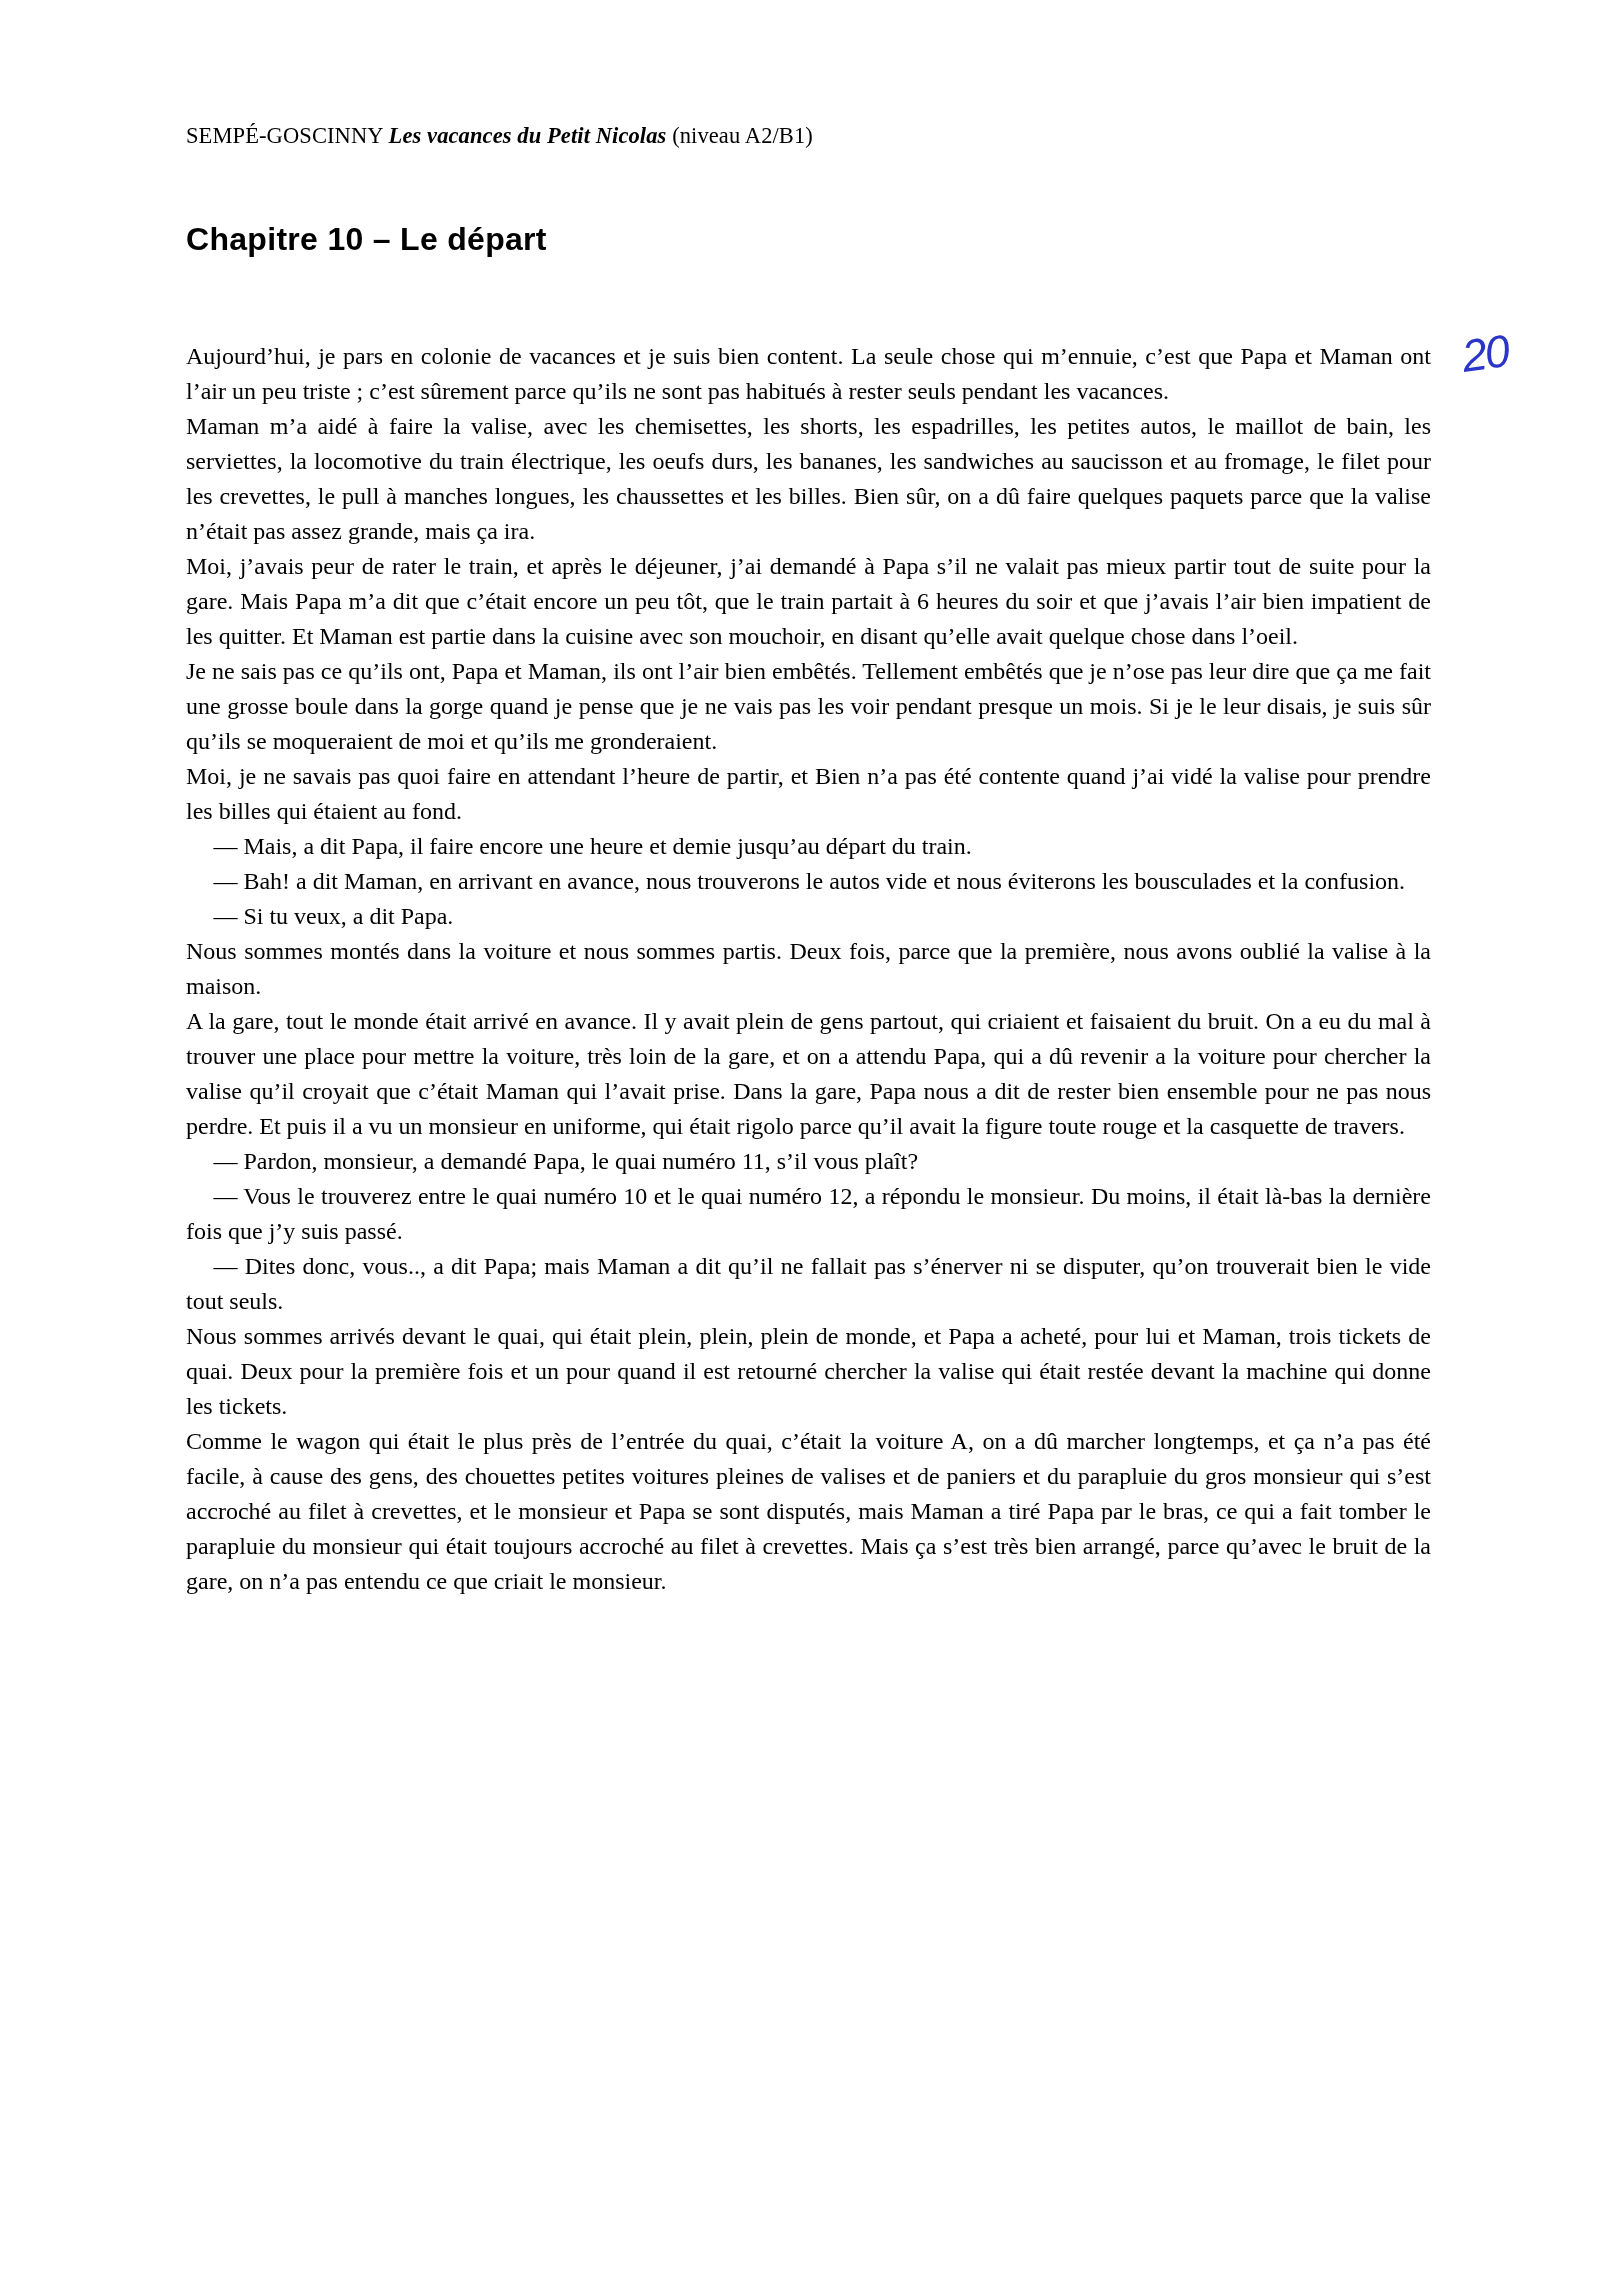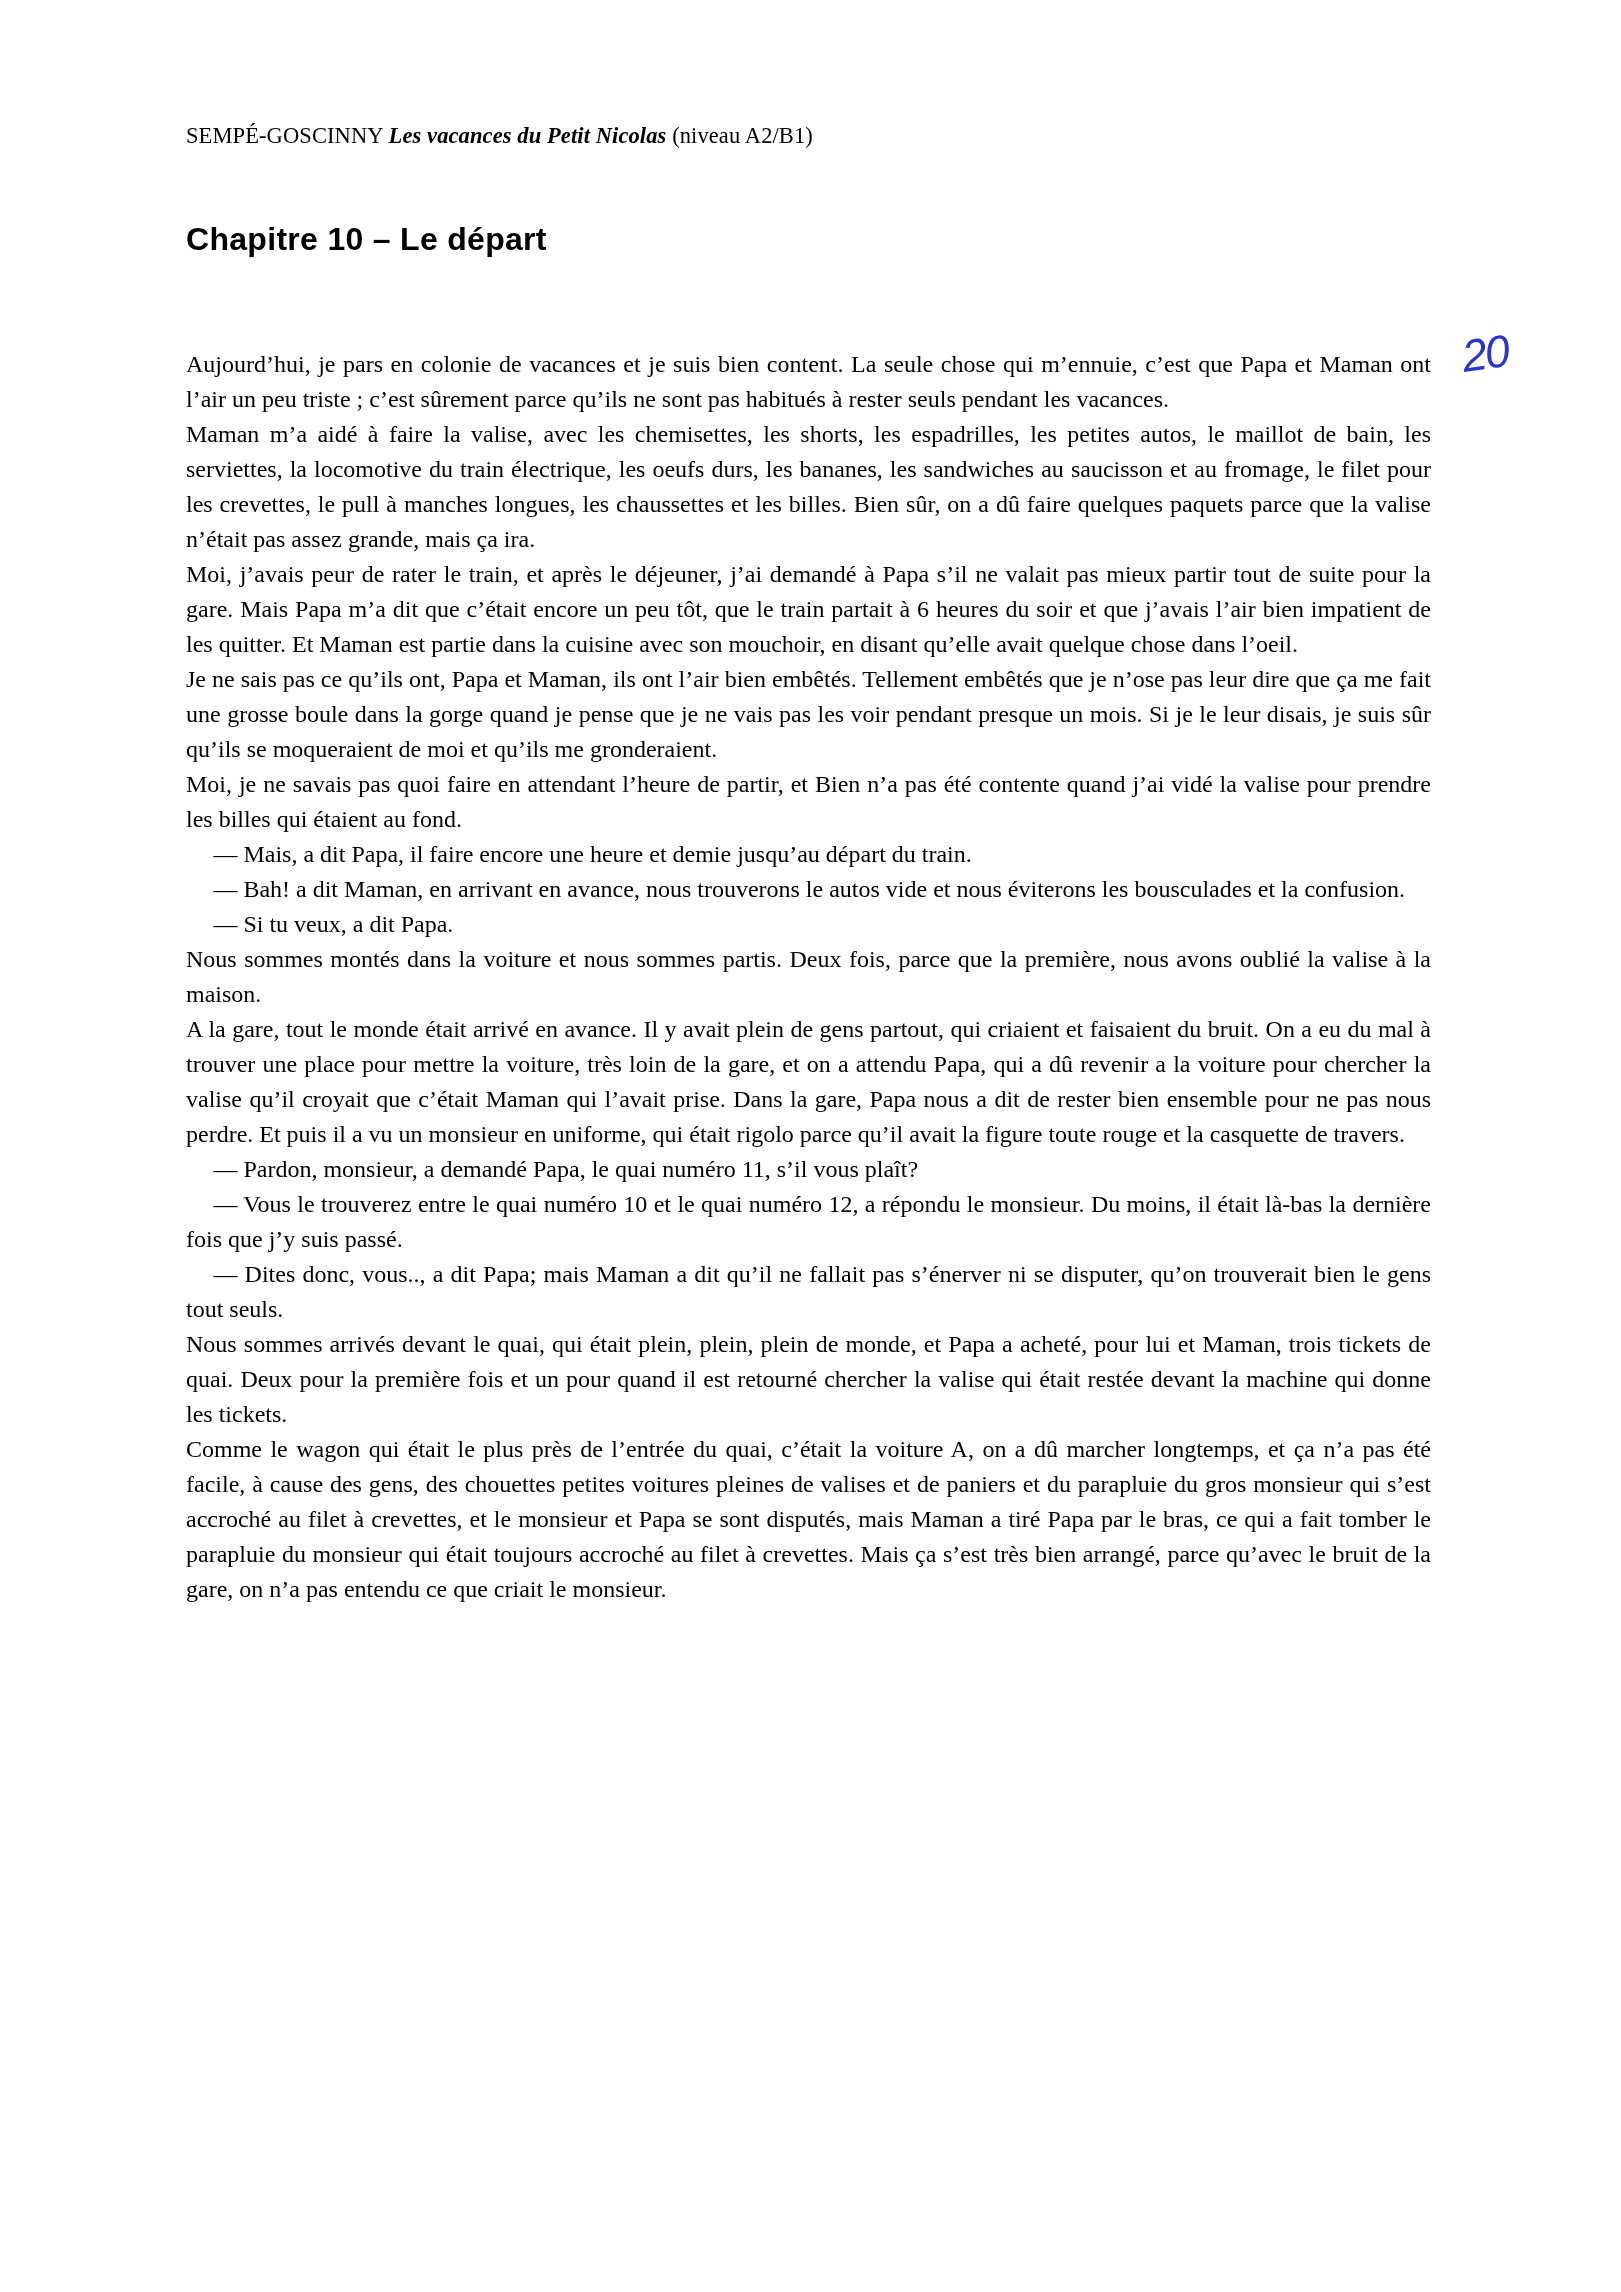--- a/index.html
+++ b/index.html
@@ -47,21 +47,21 @@
     position: absolute;
     top: 221px;
     left: 186px;
     font-family: "Liberation Sans", sans-serif;
     font-weight: bold;
     font-size: 32px;
     letter-spacing: 0.3px;
   }
   .body-text {
     position: absolute;
-    top: 347px;
+    top: 339px;
     left: 186px;
     width: 1245px;
     font-size: 24px;
     line-height: 35px;
     text-align: justify;
     text-justify: inter-word;
   }
   .body-text p {
     margin: 0;
     padding: 0;
@@ -101,19 +101,19 @@
       <p class="">Moi, j’avais peur de rater le train, et après le déjeuner, j’ai demandé à Papa s’il ne valait pas mieux partir tout de suite pour la gare. Mais Papa m’a dit que c’était encore un peu tôt, que le train partait à 6 heures du soir et que j’avais l’air bien impatient de les quitter. Et Maman est partie dans la cuisine avec son mouchoir, en disant qu’elle avait quelque chose dans l’oeil.</p>
       <p class="">Je ne sais pas ce qu’ils ont, Papa et Maman, ils ont l’air bien embêtés. Tellement embêtés que je n’ose pas leur dire que ça me fait une grosse boule dans la gorge quand je pense que je ne vais pas les voir pendant presque un mois. Si je le leur disais, je suis sûr qu’ils se moqueraient de moi et qu’ils me gronderaient.</p>
       <p class="">Moi, je ne savais pas quoi faire en attendant l’heure de partir, et Bien n’a pas été contente quand j’ai vidé la valise pour prendre les billes qui étaient au fond.</p>
       <p class="dialogue">— Mais, a dit Papa, il faire encore une heure et demie jusqu’au départ du train.</p>
       <p class="dialogue">— Bah! a dit Maman, en arrivant en avance, nous trouverons le autos vide et nous éviterons les bousculades et la confusion.</p>
       <p class="dialogue">— Si tu veux, a dit Papa.</p>
       <p class="">Nous sommes montés dans la voiture et nous sommes partis. Deux fois, parce que la première, nous avons oublié la valise à la maison.</p>
       <p class="">A la gare, tout le monde était arrivé en avance. Il y avait plein de gens partout, qui criaient et faisaient du bruit. On a eu du mal à trouver une place pour mettre la voiture, très loin de la gare, et on a attendu Papa, qui a dû revenir a la voiture pour chercher la valise qu’il croyait que c’était Maman qui l’avait prise. Dans la gare, Papa nous a dit de rester bien ensemble pour ne pas nous perdre. Et puis il a vu un monsieur en uniforme, qui était rigolo parce qu’il avait la figure toute rouge et la casquette de travers.</p>
       <p class="dialogue">— Pardon, monsieur, a demandé Papa, le quai numéro 11, s’il vous plaît?</p>
       <p class="dialogue">— Vous le trouverez entre le quai numéro 10 et le quai numéro 12, a répondu le monsieur. Du moins, il était là-bas la dernière fois que j’y suis passé.</p>
-      <p class="dialogue">— Dites donc, vous.., a dit Papa; mais Maman a dit qu’il ne fallait pas s’énerver ni se disputer, qu’on trouverait bien le gens tout seuls.</p>
+      <p class="dialogue">— Dites donc, vous.., a dit Papa; mais Maman a dit qu’il ne fallait pas s’énerver ni se disputer, qu’on trouverait bien le vide tout seuls.</p>
       <p class="">Nous sommes arrivés devant le quai, qui était plein, plein, plein de monde, et Papa a acheté, pour lui et Maman, trois tickets de quai. Deux pour la première fois et un pour quand il est retourné chercher la valise qui était restée devant la machine qui donne les tickets.</p>
       <p class="">Comme le wagon qui était le plus près de l’entrée du quai, c’était la voiture A, on a dû marcher longtemps, et ça n’a pas été facile, à cause des gens, des chouettes petites voitures pleines de valises et de paniers et du parapluie du gros monsieur qui s’est accroché au filet à crevettes, et le monsieur et Papa se sont disputés, mais Maman a tiré Papa par le bras, ce qui a fait tomber le parapluie du monsieur qui était toujours accroché au filet à crevettes. Mais ça s’est très bien arrangé, parce qu’avec le bruit de la gare, on n’a pas entendu ce que criait le monsieur.</p>
     </div>
 
 </div>
 
 
 </body></html>

